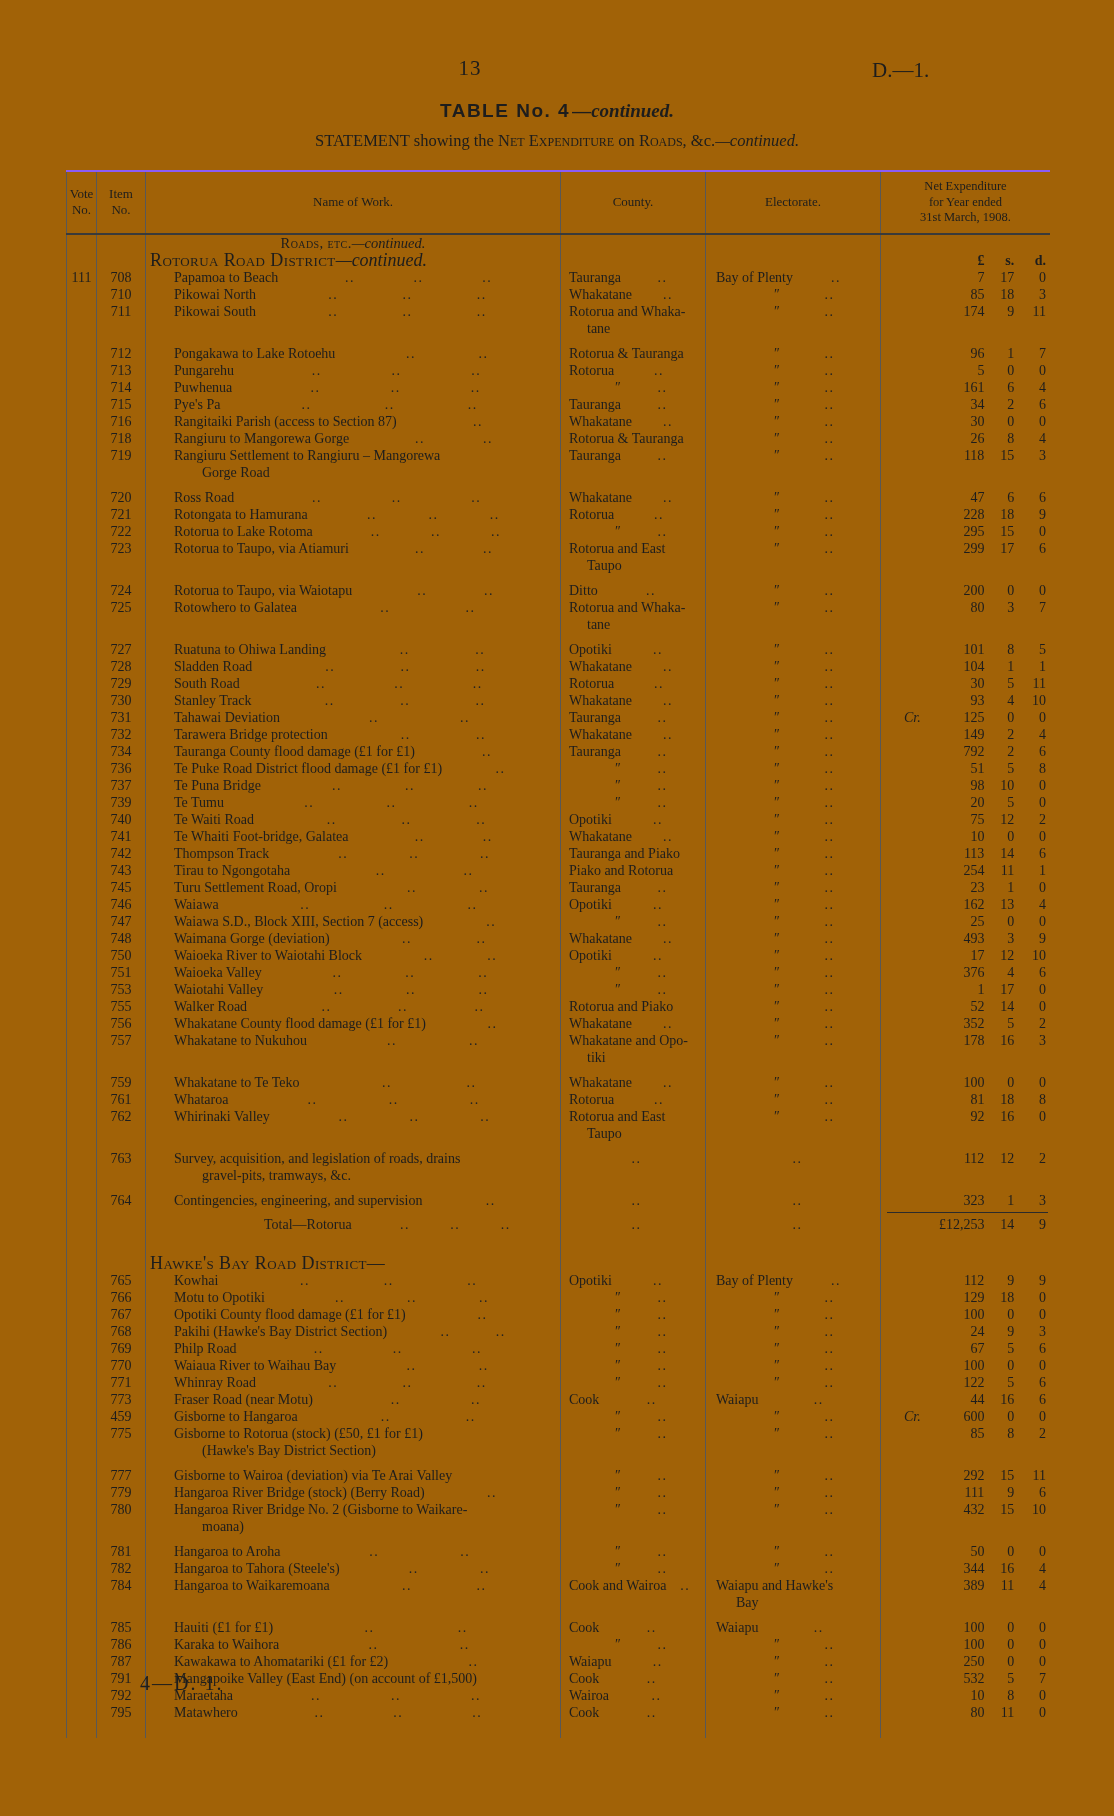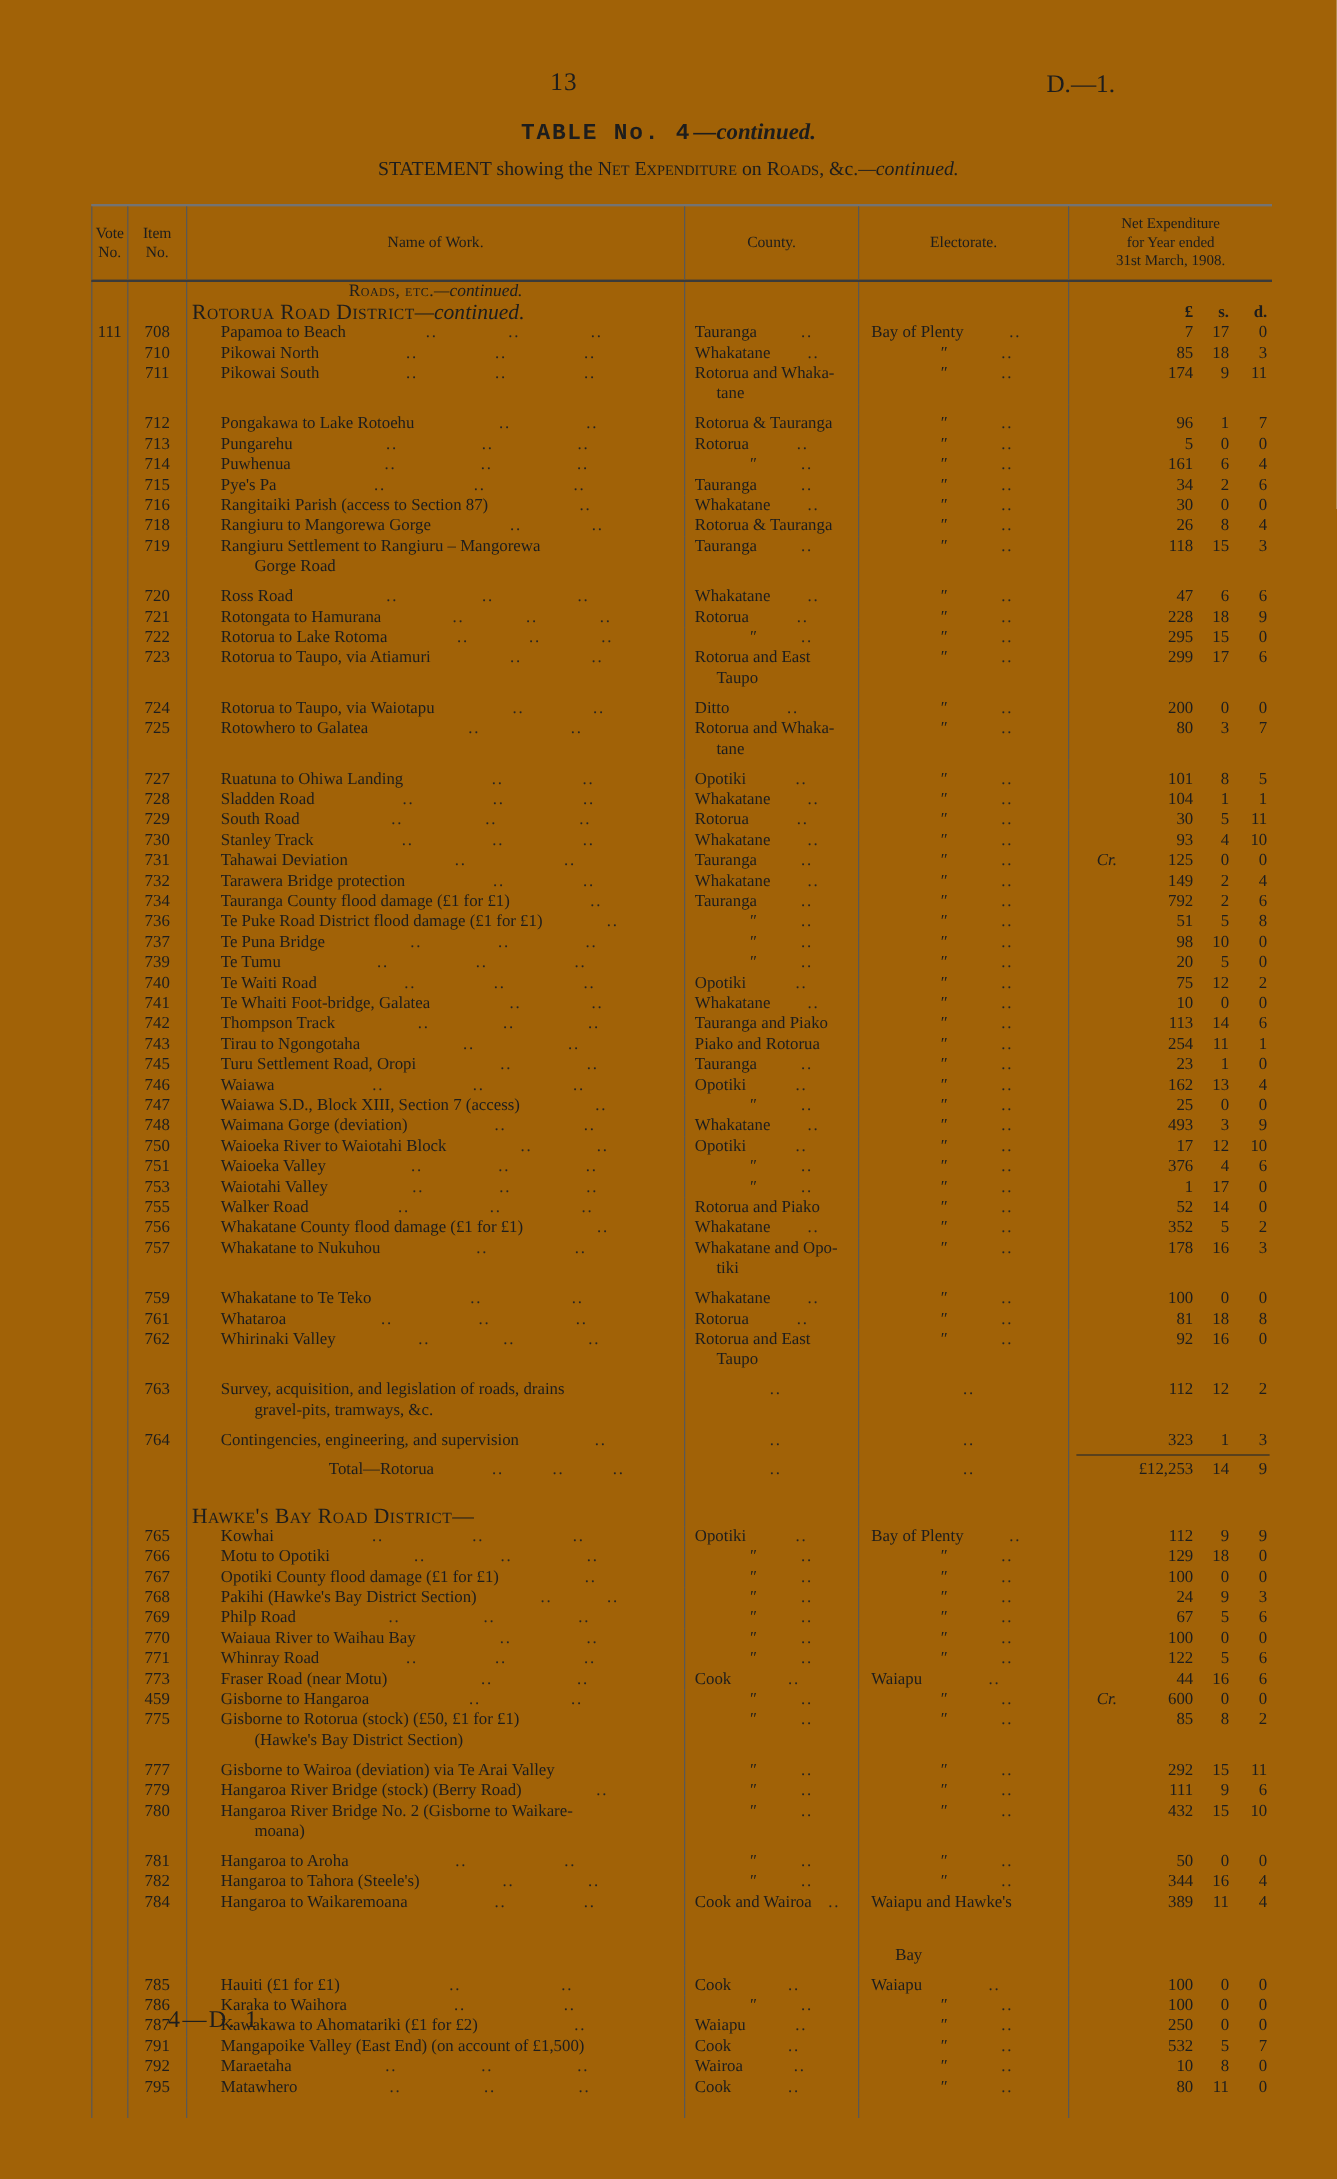--- a/index.html
+++ b/index.html
@@ -4,27 +4,27 @@
 <style>
   html,body{margin:0;padding:0;background:#d9d9d4;}
   .page{
     position:relative; width:1114px; height:1816px; margin:0 auto;
     background:#a16207; color:#1d1d1d; overflow:hidden;
     font-family:"Liberation Serif", serif;
   }
   .page-num{position:absolute; top:56px; left:0; width:940px; text-align:center; font-size:21px; letter-spacing:1px;}
   .doc-ref{position:absolute; top:58px; left:872px; font-size:21px;}
   .table-title{position:absolute; top:100px; left:37px; width:1040px; text-align:center; font-size:19px;}
-  .tt-main{font-family:Liberation Mono, monospace; font-weight:bold; letter-spacing:1.5px;}
+  .tt-main{font-family:Liberation Sans, sans-serif; font-weight:bold; letter-spacing:1.5px;}
   .tt-cont{font-style:italic; font-weight:bold; margin-left:2px;}
   .statement{position:absolute; top:131px; left:37px; width:1040px; text-align:center; font-size:16.5px;}
   .sc{font-variant:small-caps;}
   .it{font-style:italic;}
 
-  .tbl{position:absolute; top:170px; left:76px; width:984px; border-top:2px solid #737373;}
+  .tbl{position:absolute; top:170px; left:66px; width:984px; border-top:2px solid #8b5cf6;}
   .c{box-sizing:border-box; border-left:1px solid #585858;}
   .vote{width:30px; text-align:center;}
   .item{width:49px; text-align:center;}
   .name{width:415px;}
   .county{width:145px;}
   .elect{width:175px;}
   .amt{width:170px; display:flex; justify-content:flex-end; align-items:flex-start; padding-right:4px;}
 
   .thead{display:flex; border-bottom:2px solid #3a3a3a; font-size:13px;}
   .thead .c{display:flex; flex-direction:column; justify-content:center; text-align:center; padding:7px 2px; min-height:44px; line-height:1.25;}
@@ -37,21 +37,21 @@
   .row.bigap .c{padding-top:18px;}
   .row.totalrow .c{padding-top:7px; padding-bottom:4px;}
   .row.end .c{padding-top:10px;}
 
   .l1{display:flex; white-space:nowrap;}
   .name .l1{padding-left:28px;}
   .name .l2{padding-left:56px; white-space:nowrap;}
   .county .l1{padding-left:8px;}
   .county .l2{padding-left:26px;}
   .elect .l1{padding-left:10px;}
-  .elect .l2{padding-left:30px;margin-top:27px;}
+  .elect .l2{padding-left:30px;}
   .county.dit .l1{padding-left:0;}
   .county.dit .tx{padding-left:54px;}
   .elect.dit .l1{padding-left:0;}
   .elect.dit .tx{padding-left:68px;}
 
   .lead{flex:1; display:flex; justify-content:space-evenly; margin:0 9px 0 8px;}
   .dd{font-style:normal; letter-spacing:1.5px; color:#232323;}
 
   .cr{width:40px; text-align:right; font-style:italic;}
   .pl{width:64px; text-align:right;}

